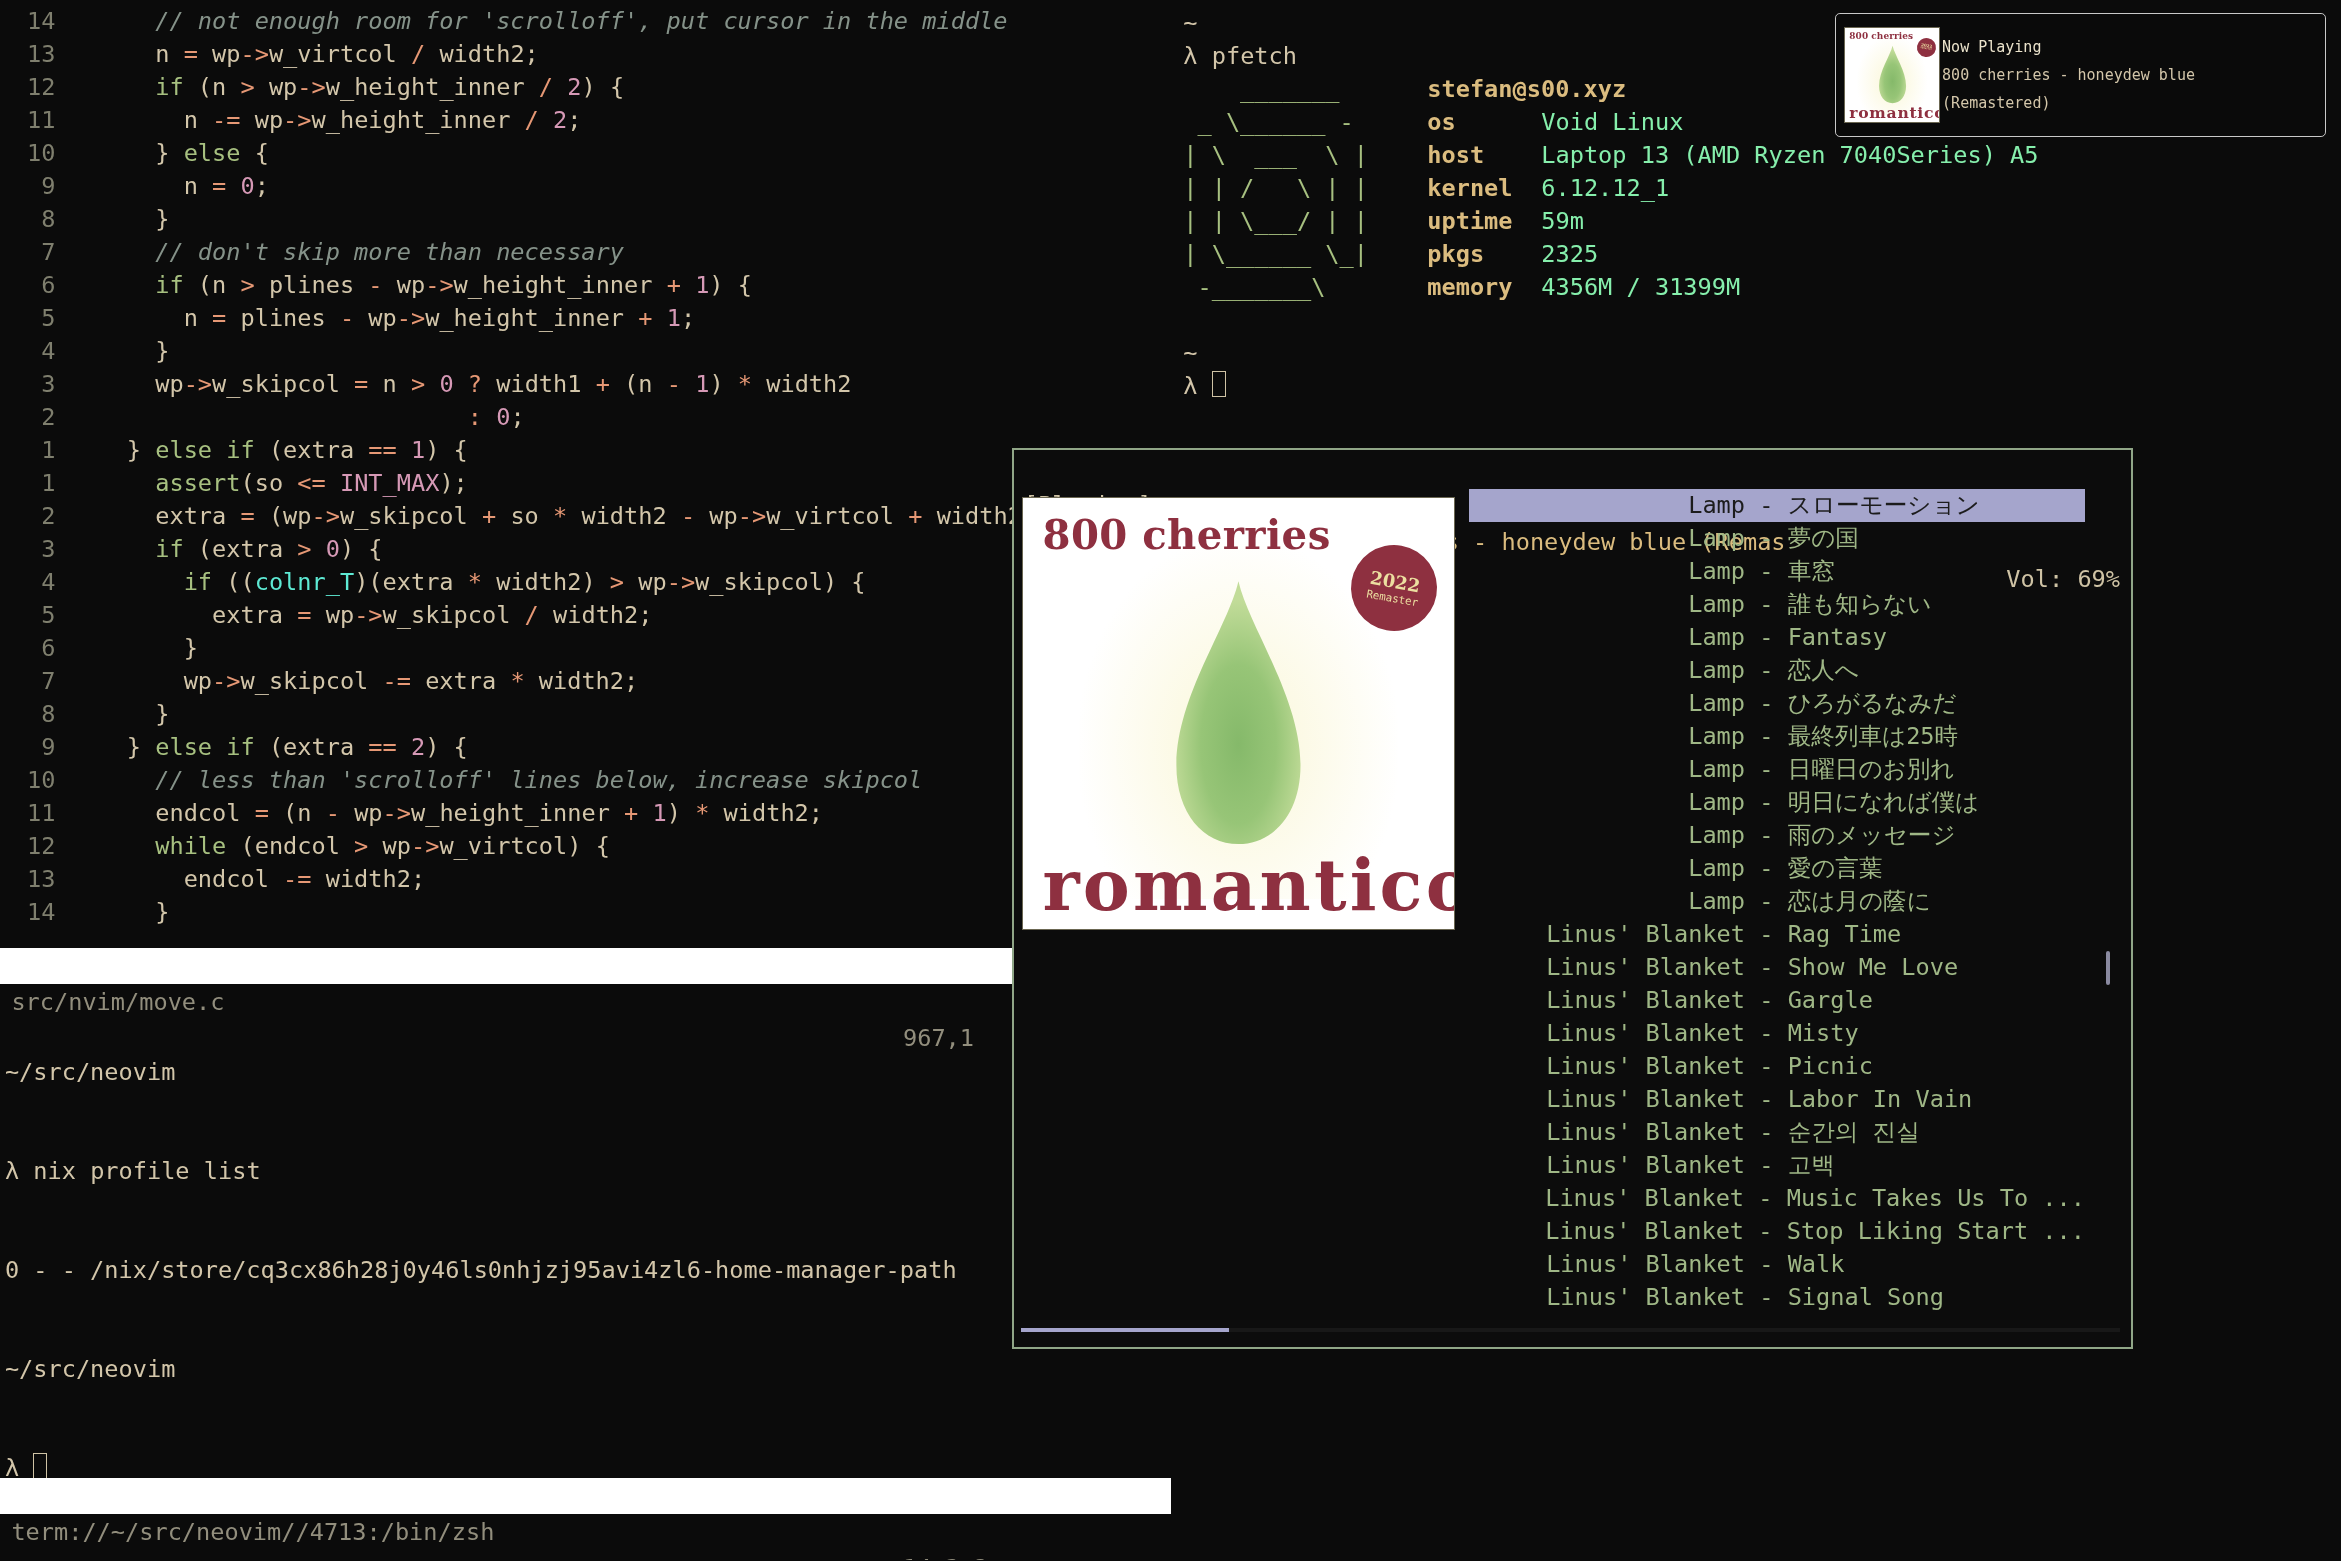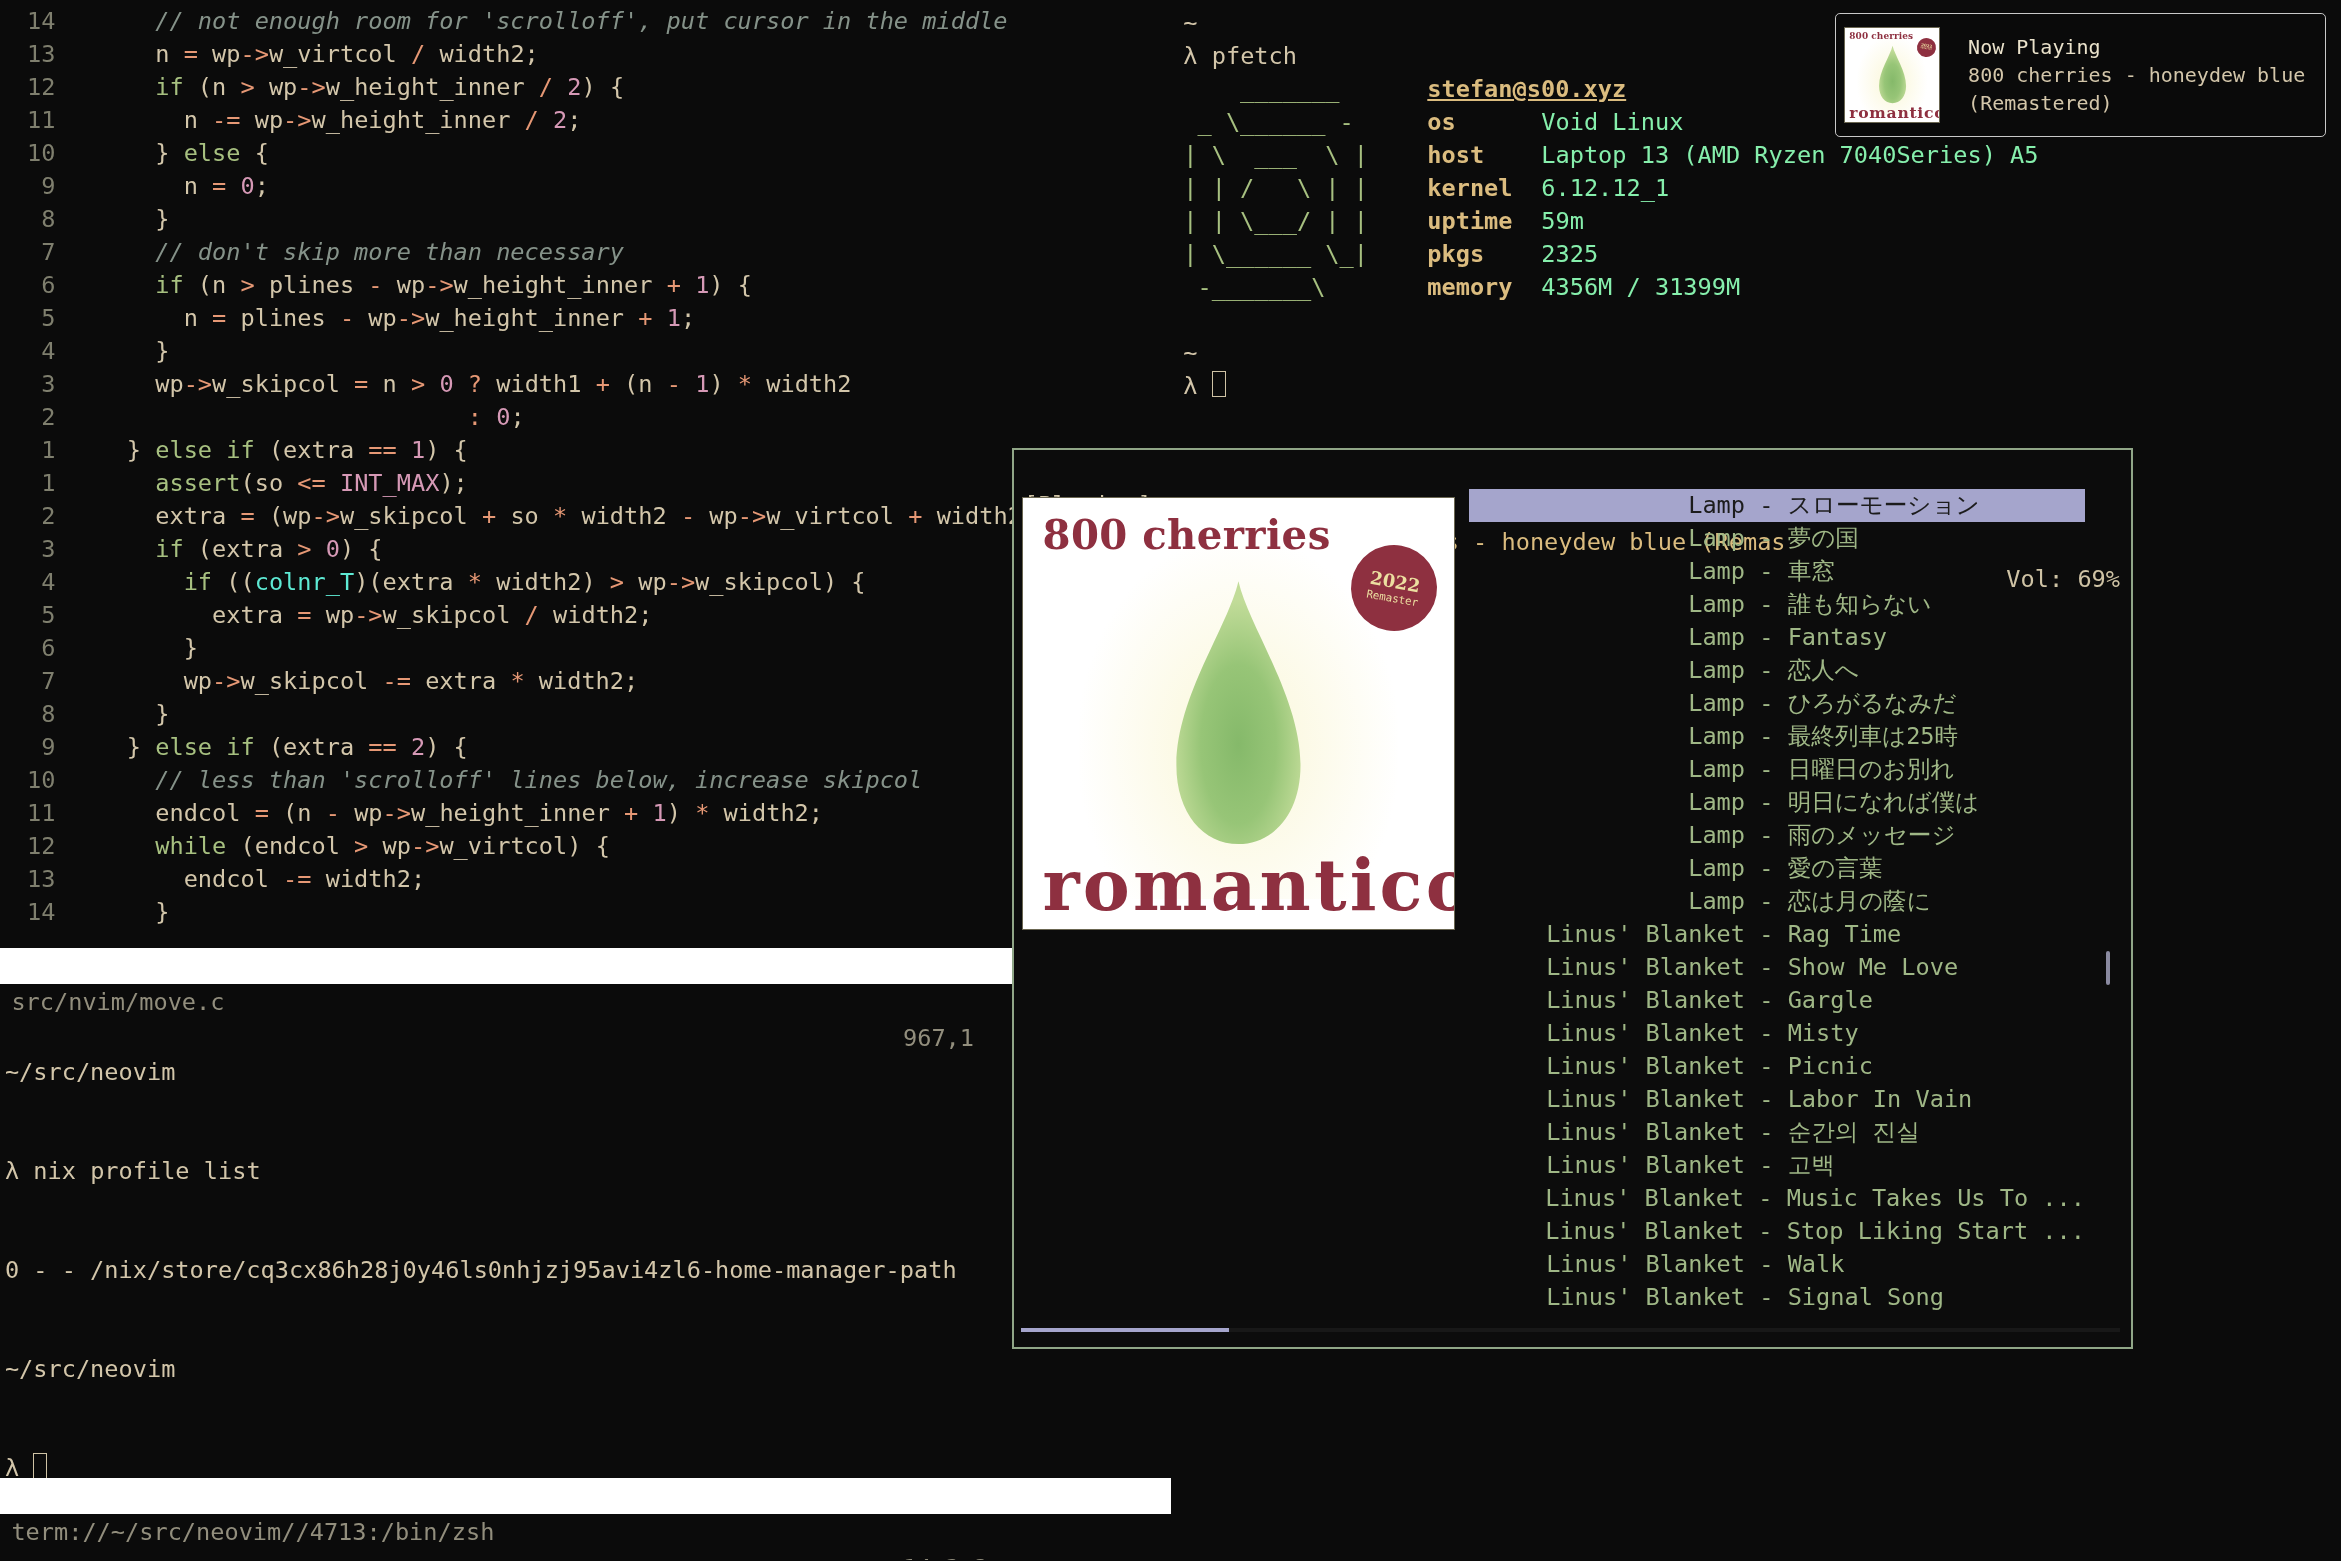--- a/index.html
+++ b/index.html
@@ -34,29 +34,29 @@
 
   .term-left { position:absolute; left:4.9px; top:990px; line-height:33px; white-space:pre; }
   .t-row { line-height:33px; white-space:pre; min-height:33px; }
   .cursor { display:inline-block; width:14px; height:26px; border:1.6px solid #cfc3a5; vertical-align:-3.3px; margin-left:14px; }
 
   
   .pane-right { position:absolute; left:1176px; top:0; width:1166px; height:1561px; overflow:hidden; }
   .term-right { position:absolute; left:7.3px; top:6.5px; line-height:33px; white-space:pre; }
   .pf-row { display:flex; }
   .pf-art { display:inline-block; width:244px; color:#a7c080; white-space:pre; }
-  .pf-title { color:#dbbc7f; font-weight:bold;text-decoration:underline; }
+  .pf-title { color:#dbbc7f; font-weight:bold; }
   .pf-label { display:inline-block; width:114px; color:#dbbc7f; font-weight:bold; }
   .pf-val { color:#86efac; }
 
   
   .notify { position:absolute; left:1835px; top:13px; width:491px; height:124px;
     background:#0a0a0a; border:1.6px solid #c9c9c9; border-radius:4.9px;
     display:flex; align-items:center; padding:8.1px; z-index:30; }
-  .notify-text { margin-left:28px; font-size:20px; line-height:28px; color:#d3c6aa; }
+  .notify-text { margin-left:2px; font-size:15px; line-height:28px; color:#d3c6aa; }
   .notify-heading { color:#eae2cb; }
 
   
   .cover { position:relative; width:var(--s); height:var(--s); background:#ffffff;
     font-size:calc(var(--s) * 0.093); overflow:hidden; border:0.8px solid #6b6752; flex:0 0 auto; }
   .cover-halo { position:absolute; left:13%; top:9%; width:74%; height:84%;
     background:radial-gradient(ellipse at 50% 58%, rgba(250,246,212,0.95) 0%, rgba(250,246,212,0) 72%); }
   .cover-drop { position:absolute; left:26%; top:12%; width:48%; height:76%; }
   .cover-band { position:absolute; top:3%; left:4.5%; font-family:"DejaVu Serif", serif;
     font-weight:bold; color:#8e3040; letter-spacing:0.01em; }

